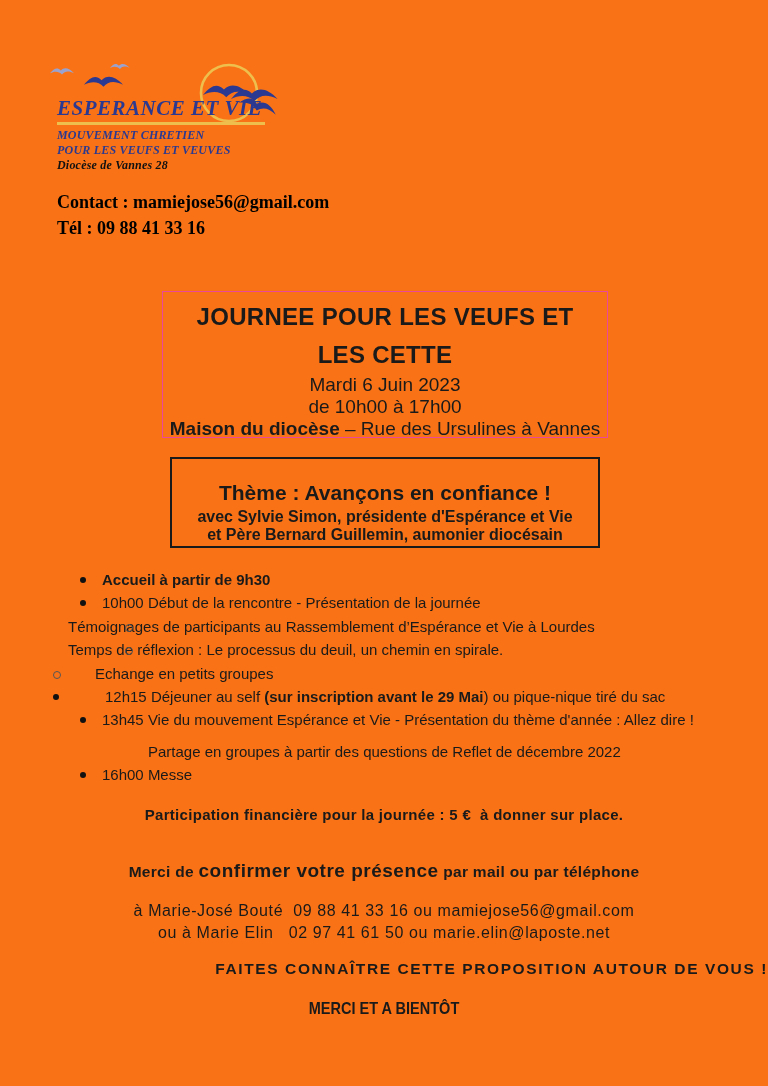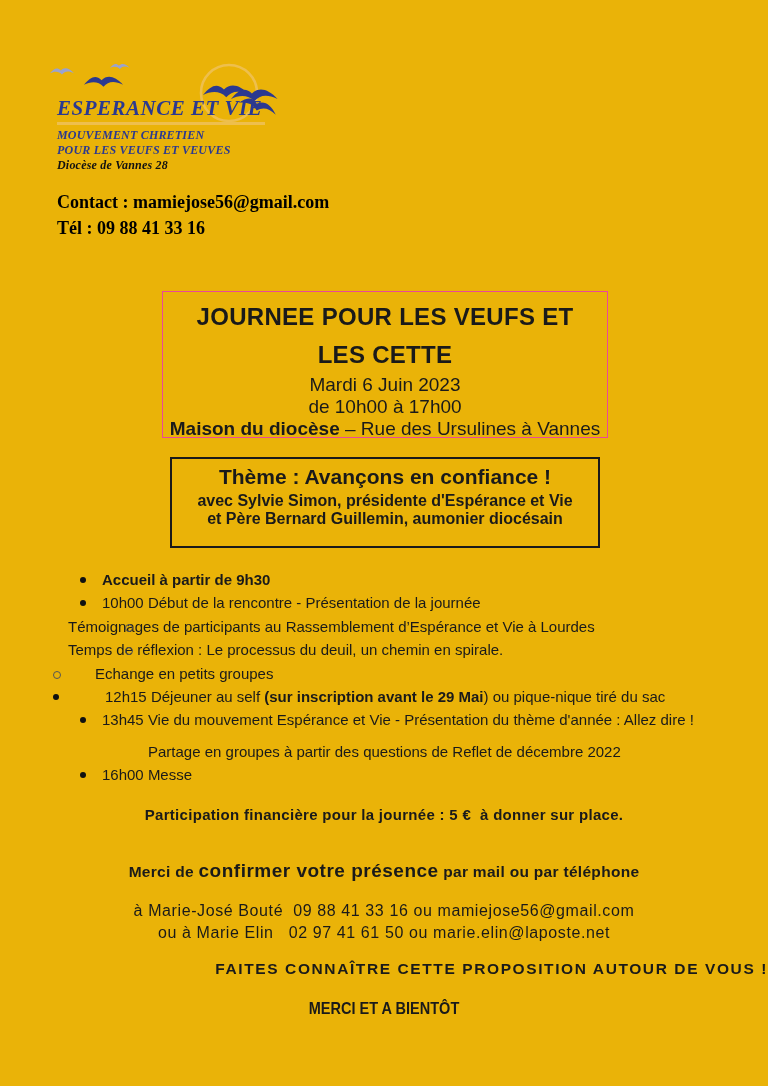--- a/index.html
+++ b/index.html
@@ -1,20 +1,20 @@
 <!DOCTYPE html>
 <html style="--navy: #2b3990; --light_bird: #9aa3d0; --gold: #eebf4d;"><head>
 <meta charset="utf-8">
 <style>
   html,body{margin:0;padding:0;background:#e8e8e8;}
   .page{
     position:relative;
     width:768px;height:1086px;
     margin:0 auto;
-    background:#eab308;
+    background:#f97316;
     font-family:"Liberation Sans", sans-serif;
     color:#1a1a1a;
     overflow:hidden;
   }
   
   .logo-svg{position:absolute;left:48px;top:60px;}
   .logo-title{
     position:absolute;left:57px;top:96px;
     font-family:"Liberation Serif", serif;
     font-style:italic;font-weight:bold;
@@ -46,21 +46,21 @@
     text-align:center;padding-top:6px;
   }
   .title-line{font-size:24px;font-weight:bold;line-height:38px;letter-spacing:0.3px;}
   .title-date,.title-hours{font-size:19px;line-height:22px;}
   .title-place{font-size:19px;line-height:22px;}
   .title-place .b{font-weight:bold;}
   
   .theme-box{
     position:absolute;left:170px;top:457px;width:430px;height:91px;
     border:2px solid #1a1a1a;box-sizing:border-box;
-    text-align:center;padding-top:3px;
+    text-align:center;padding-top:19px;
   }
   .theme-title{font-size:21px;font-weight:bold;line-height:30px;}
   .theme-sub{font-size:16px;font-weight:bold;line-height:18px;}
   
   .program{position:absolute;left:0;top:568px;width:768px;}
   .prog-row{position:relative;height:23.4px;font-size:15px;line-height:23.4px;white-space:nowrap;}
   .prog-row .bullet{position:absolute;top:9px;width:6px;height:6px;border-radius:50%;}
   .prog-row .bullet.disc{background:#111;}
   .prog-row .bullet.circle{border:1.3px solid #555;background:transparent;width:6px;height:6px;}
   .prog-row .txt{display:block;}

